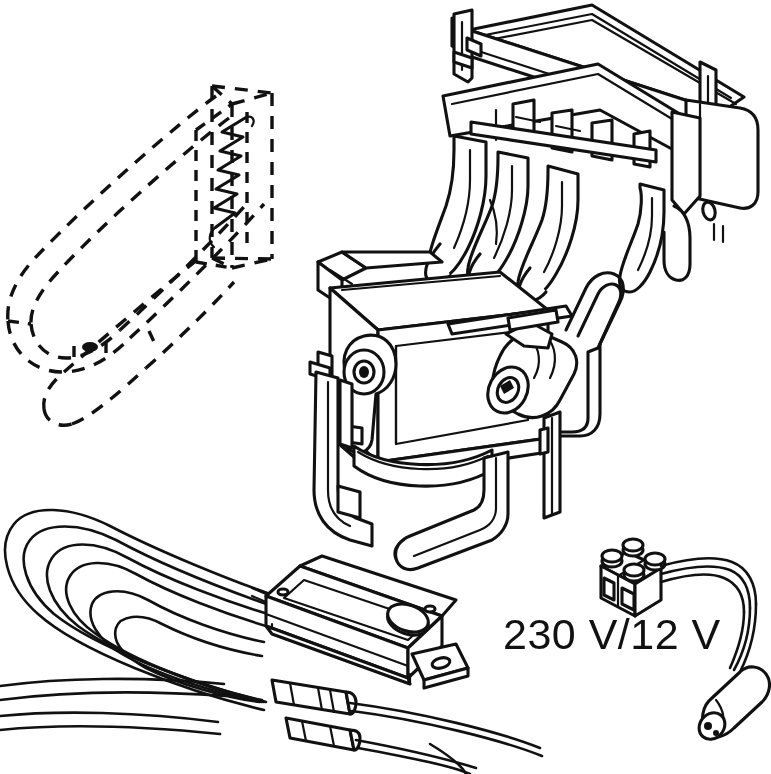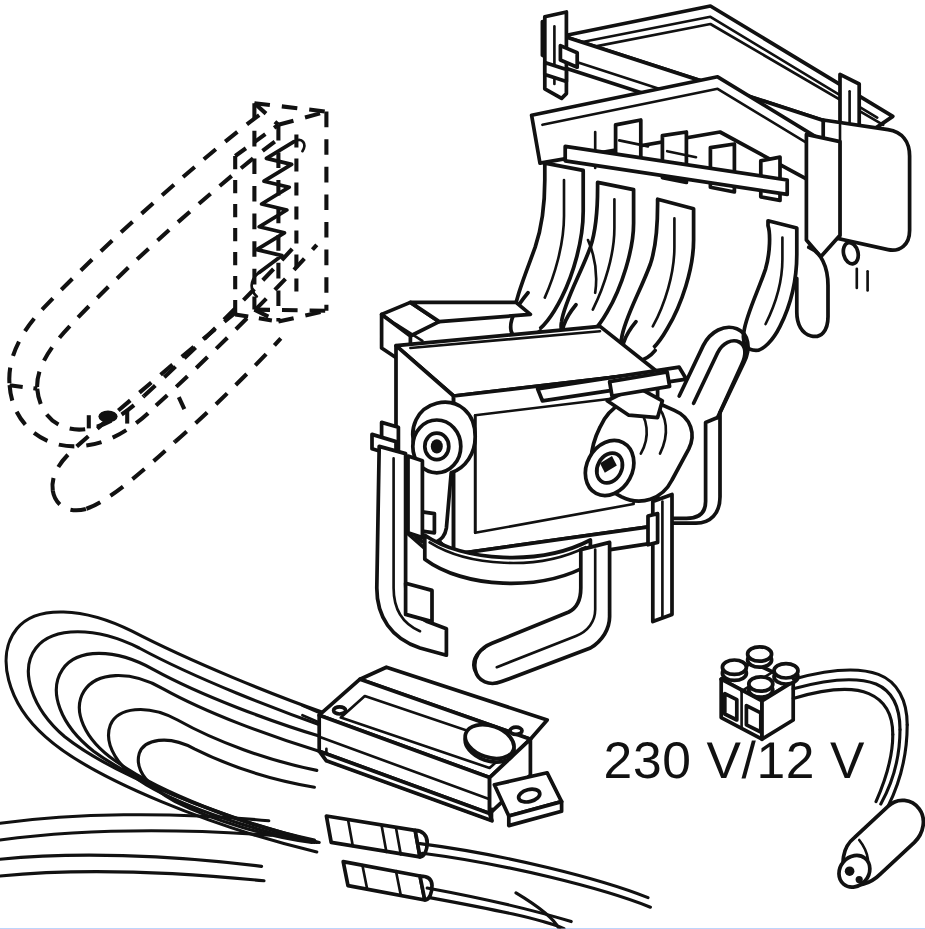--- a/index.html
+++ b/index.html
@@ -8,21 +8,21 @@
     padding: 0;
     background: #ffffff;
   }
   body {
     font-family: "Liberation Sans", sans-serif;
   }
   #stage {
     position: relative;
     width: 771px;
     height: 774px;
-    background: #3b82f6;
+    background: #f0abfc;
     overflow: hidden;
   }
   #artboard {
     position: absolute;
     left: 0;
     top: 0;
     width: 771px;
     height: 774px;
   }
   .voltage-label {

